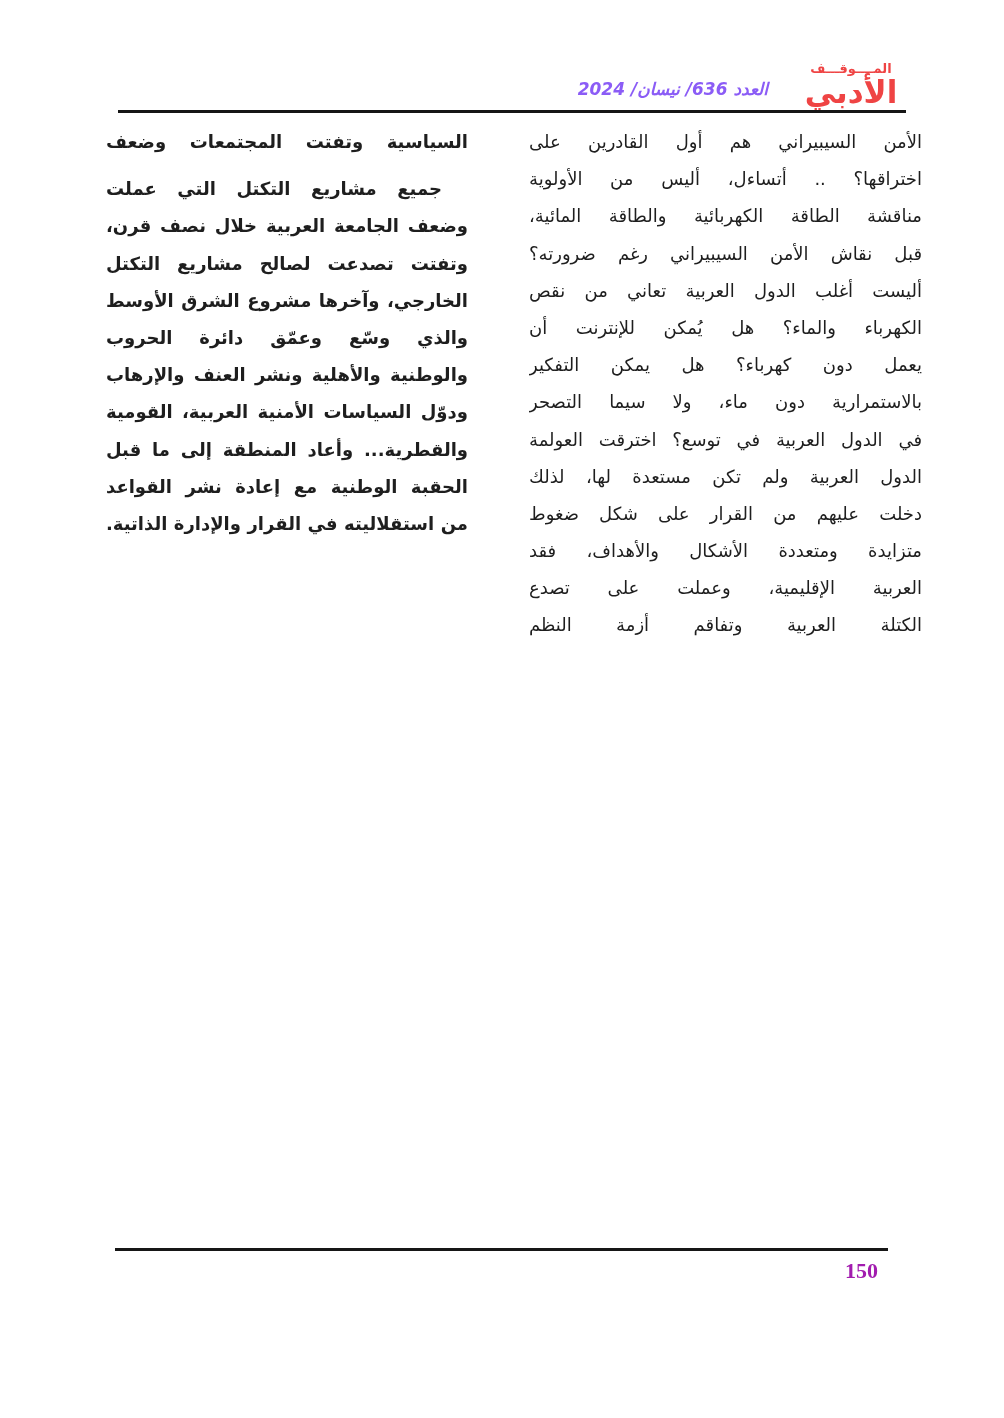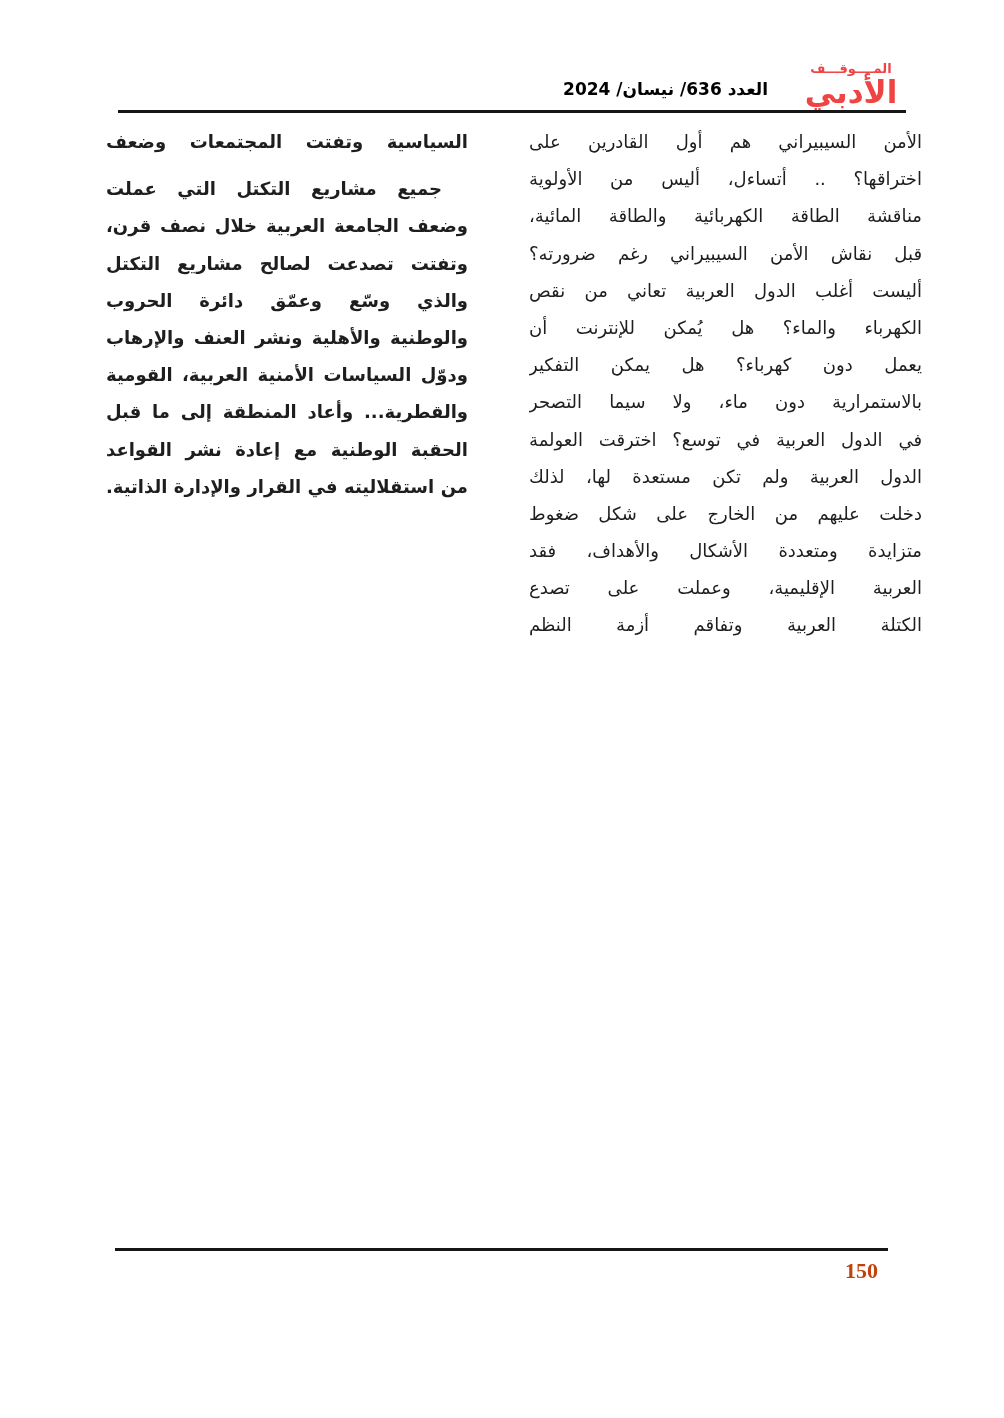--- a/index.html
+++ b/index.html
@@ -40,22 +40,23 @@
     font-weight: bold;
     white-space: nowrap;
   }
   .issue-info {
     position: absolute;
     top: 79px;
     right: 236px;
     direction: rtl;
     font-size: 17px;
     font-weight: bold;
-    color: #000000;
+    color: #8b5cf6;
     white-space: nowrap;
+    font-style: italic;
   }
   .header-rule {
     position: absolute;
     top: 110px;
     left: 118px;
     width: 788px;
     height: 3px;
     background: #161616;
   }
 
@@ -99,21 +100,21 @@
     height: 3px;
     background: #161616;
   }
   .page-number {
     position: absolute;
     top: 1258px;
     right: 126px;
     font-family: "Liberation Serif", serif;
     font-weight: bold;
     font-size: 22px;
-    color: #c2410c;
+    color: #a21caf;
   }
 </style>
 </head>
 <body>
 
 <div id="page">
 
   <div class="logo">
     <div class="logo-top">المــــوقـــف</div>
     <div class="logo-main">الأدبي</div>
@@ -125,31 +126,32 @@
     <div class="tline">الأمن السيبيراني هم أول القادرين على</div>
     <div class="tline">اختراقها؟ .. أتساءل، أليس من الأولوية</div>
     <div class="tline">مناقشة الطاقة الكهربائية والطاقة المائية،</div>
     <div class="tline">قبل نقاش الأمن السيبيراني رغم ضرورته؟</div>
     <div class="tline">أليست أغلب الدول العربية تعاني من نقص</div>
     <div class="tline">الكهرباء والماء؟ هل يُمكن للإنترنت أن</div>
     <div class="tline">يعمل دون كهرباء؟ هل يمكن التفكير</div>
     <div class="tline">بالاستمرارية دون ماء، ولا سيما التصحر</div>
     <div class="tline">في الدول العربية في توسع؟ اخترقت العولمة</div>
     <div class="tline">الدول العربية ولم تكن مستعدة لها، لذلك</div>
-    <div class="tline">دخلت عليهم من الخارج على شكل ضغوط</div>
+    <div class="tline">دخلت عليهم من القرار على شكل ضغوط</div>
     <div class="tline">متزايدة ومتعددة الأشكال والأهداف، فقد</div>
     <div class="tline">العربية الإقليمية، وعملت على تصدع</div>
     <div class="tline">الكتلة العربية وتفاقم أزمة النظم</div>
   </div>
 
   <div class="col col-left" lang="ar" dir="rtl">
     <div class="tline">السياسية وتفتت المجتمعات وضعف بنيتها..</div>
     <div class="tline para-gap para-indent">جميع مشاريع التكتل التي عملت</div>
     <div class="tline">وضعف الجامعة العربية خلال نصف قرن،</div>
     <div class="tline">وتفتت تصدعت لصالح مشاريع التكتل</div>
+    <div class="tline">الخارجي، وآخرها مشروع الشرق الأوسط</div>
     <div class="tline">والذي وسّع وعمّق دائرة الحروب الإقليمية</div>
     <div class="tline">والوطنية والأهلية ونشر العنف والإرهاب</div>
     <div class="tline">ودوّل السياسات الأمنية العربية، القومية</div>
     <div class="tline">والقطرية... وأعاد المنطقة إلى ما قبل</div>
     <div class="tline">الحقبة الوطنية مع إعادة نشر القواعد</div>
     <div class="tline">من استقلاليته في القرار والإدارة الذاتية.</div>
   </div>
 
   <div class="footer-rule"></div>
   <div class="page-number">150</div>

